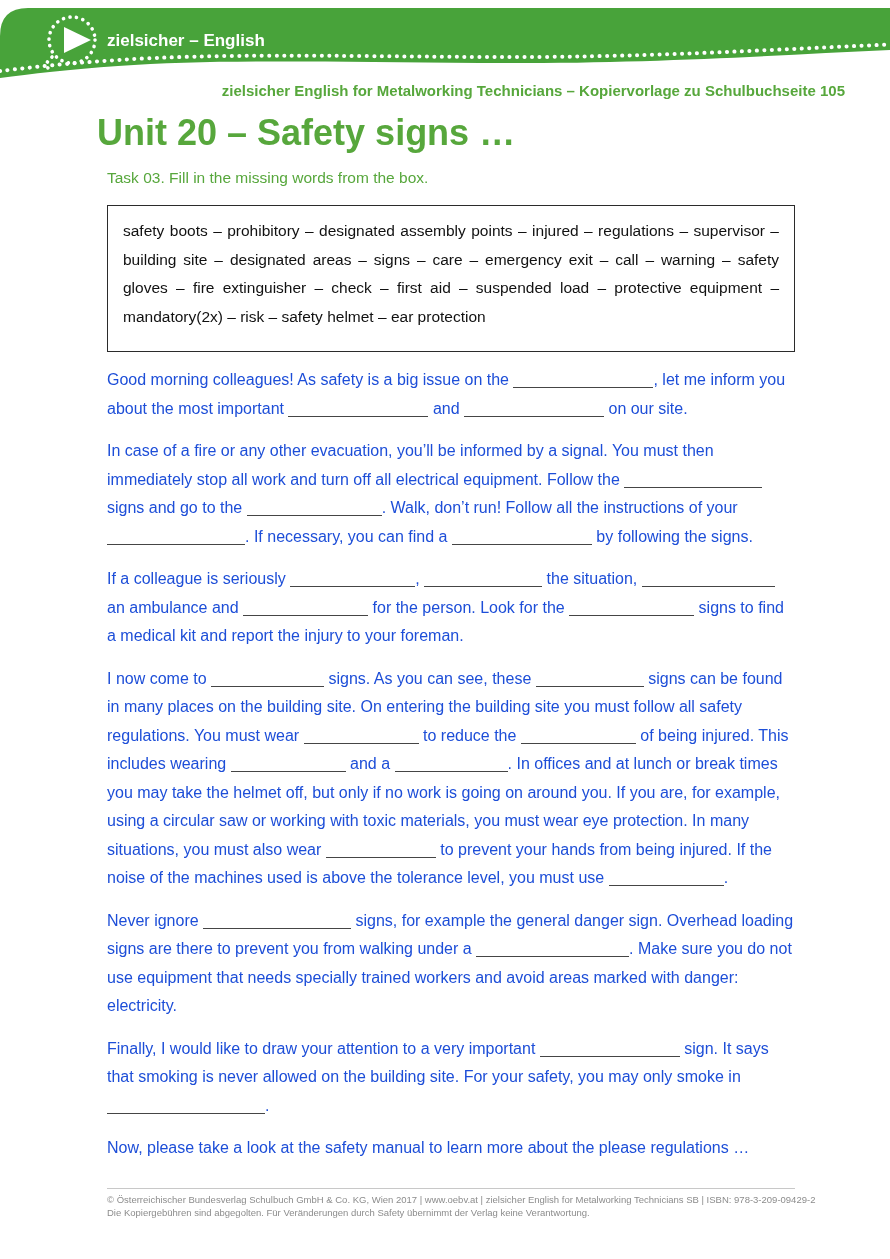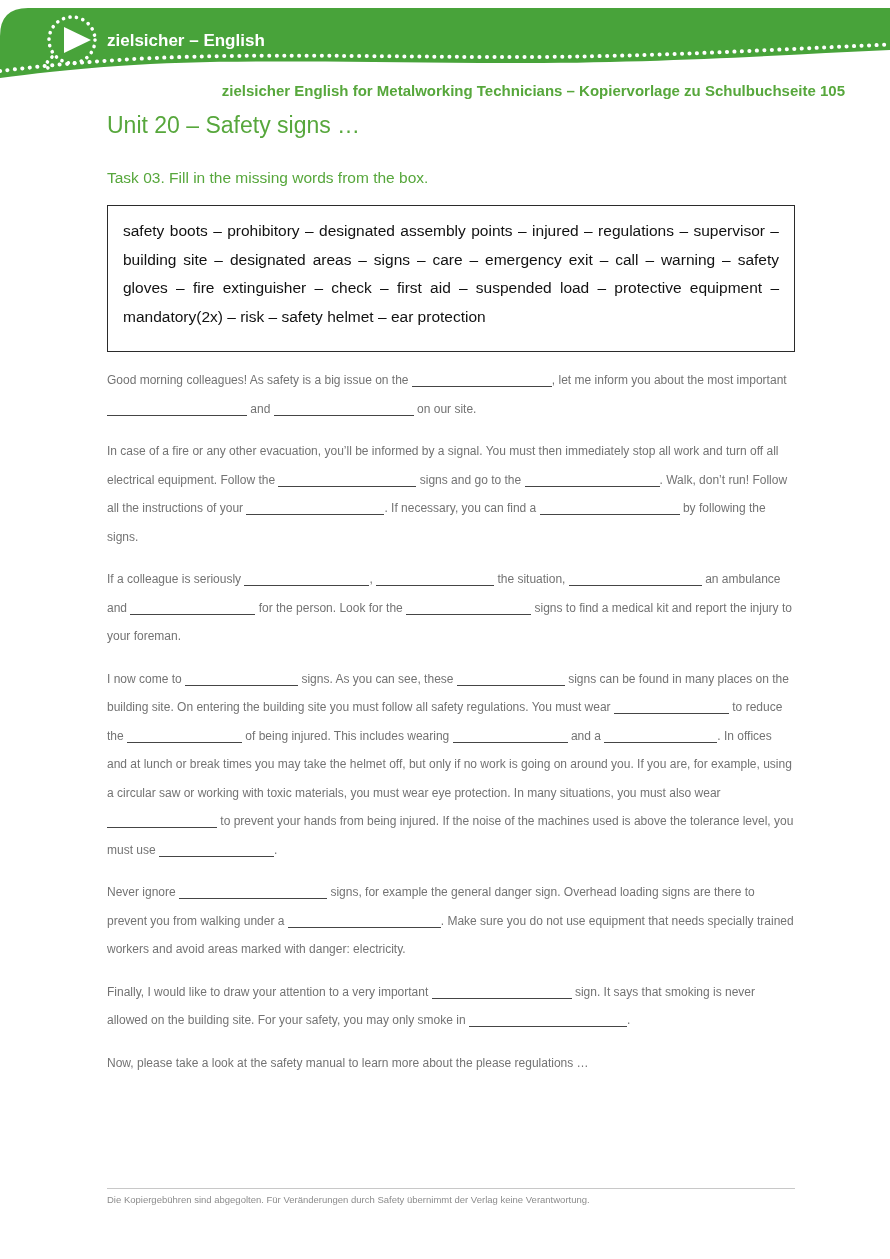--- a/index.html
+++ b/index.html
@@ -16,40 +16,40 @@
     font-family:"Liberation Sans",sans-serif;
     font-weight:bold;font-size:17px;fill:#ffffff;
   }
   .subtitle{
     position:absolute;top:82px;right:45px;
     font-size:15px;font-weight:bold;color:#57a73c;
     white-space:nowrap;
     margin-left:48px;
   }
   .title{
-    position:absolute;top:112px;left:107px;
-    font-size:23px;font-weight:normal;color:#57a73c;
+    position:absolute;top:112px;left:97px;
+    font-size:36px;font-weight:bold;color:#57a73c;
     margin:0;
   }
   .task{
     position:absolute;top:169px;left:107px;
     font-size:15.5px;font-weight:normal;color:#57a73c;
   }
   .word-box{
     position:absolute;top:205px;left:107px;
     width:656px;
     border:1.5px solid #2b2b2b;
     padding:11px 15px 20px 15px;
     font-size:15.5px;line-height:28.5px;
     text-align:justify;
     color:#111;
   }
   .text-column{
     position:absolute;top:366px;left:107px;width:688px;
-    font-size:12px;line-height:28.5px;color:#737373;
+    font-size:16px;line-height:28.5px;color:#1d4ed8;
   }
   .para{margin:0 0 14px 0;}
   .blank{
     display:inline-block;
     border-bottom:1.5px solid #454545;
     height:12px;
     position:relative;top:3px;
   }
   .footer-rule{
     position:absolute;left:107px;top:1188px;width:688px;
@@ -95,16 +95,17 @@
     <p class="para">In case of a fire or any other evacuation, you’ll be informed by a signal. You must then immediately stop all work and turn off all electrical equipment. Follow the <span class="blank" style="width: 138px;"></span> signs and go to the <span class="blank" style="width: 135px;"></span>. Walk, don’t run! Follow all the instructions of your <span class="blank" style="width: 138px;"></span>. If necessary, you can find a <span class="blank" style="width: 140px;"></span> by following the signs.</p>
     <p class="para">If a colleague is seriously <span class="blank" style="width: 125px;"></span>, <span class="blank" style="width: 118px;"></span> the situation, <span class="blank" style="width: 133px;"></span> an ambulance and <span class="blank" style="width: 125px;"></span> for the person. Look for the <span class="blank" style="width: 125px;"></span> signs to find a medical kit and report the injury to your foreman.</p>
     <p class="para">I now come to <span class="blank" style="width: 113px;"></span> signs. As you can see, these <span class="blank" style="width: 108px;"></span> signs can be found in many places on the building site. On entering the building site you must follow all safety regulations. You must wear <span class="blank" style="width: 115px;"></span> to reduce the <span class="blank" style="width: 115px;"></span> of being injured. This includes wearing <span class="blank" style="width: 115px;"></span> and a <span class="blank" style="width: 113px;"></span>. In offices and at lunch or break times you may take the helmet off, but only if no work is going on around you. If you are, for example, using a circular saw or working with toxic materials, you must wear eye protection. In many situations, you must also wear <span class="blank" style="width: 110px;"></span> to prevent your hands from being injured. If the noise of the machines used is above the tolerance level, you must use <span class="blank" style="width: 115px;"></span>.</p>
     <p class="para">Never ignore <span class="blank" style="width: 148px;"></span> signs, for example the general danger sign. Overhead loading signs are there to prevent you from walking under a <span class="blank" style="width: 153px;"></span>. Make sure you do not use equipment that needs specially trained workers and avoid areas marked with danger: electricity.</p>
     <p class="para">Finally, I would like to draw your attention to a very important <span class="blank" style="width: 140px;"></span> sign. It says that smoking is never allowed on the building site. For your safety, you may only smoke in <span class="blank" style="width: 158px;"></span>.</p>
     <p class="para">Now, please take a look at the safety manual to learn more about the please regulations …</p>
   </div>
 
   <div class="footer-rule"></div>
   <div class="footer">
+    <div>© Österreichischer Bundesverlag Schulbuch GmbH &amp; Co. KG, Wien 2017 | www.oebv.at | zielsicher English for Metalworking Technicians SB | ISBN: 978-3-209-09429-2</div>
     <div>Die Kopiergebühren sind abgegolten. Für Veränderungen durch Safety übernimmt der Verlag keine Verantwortung.</div>
   </div>
 
 </div>
 
 </body></html>

